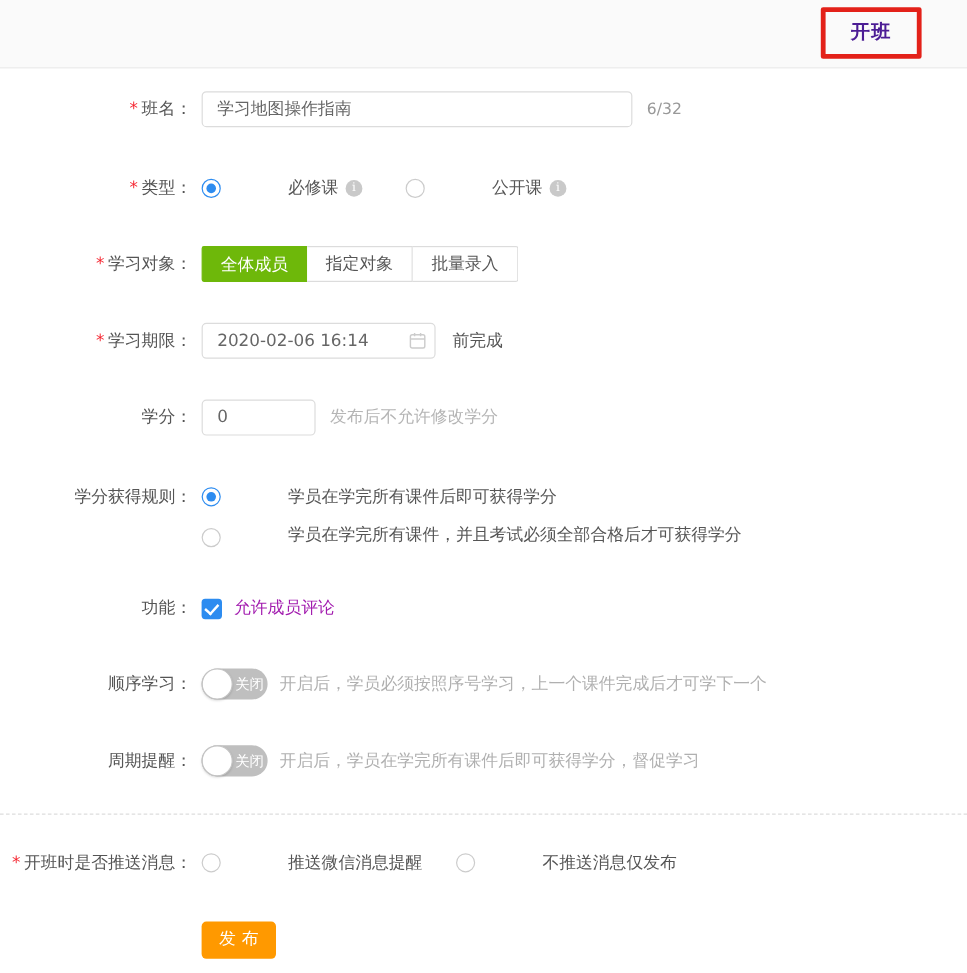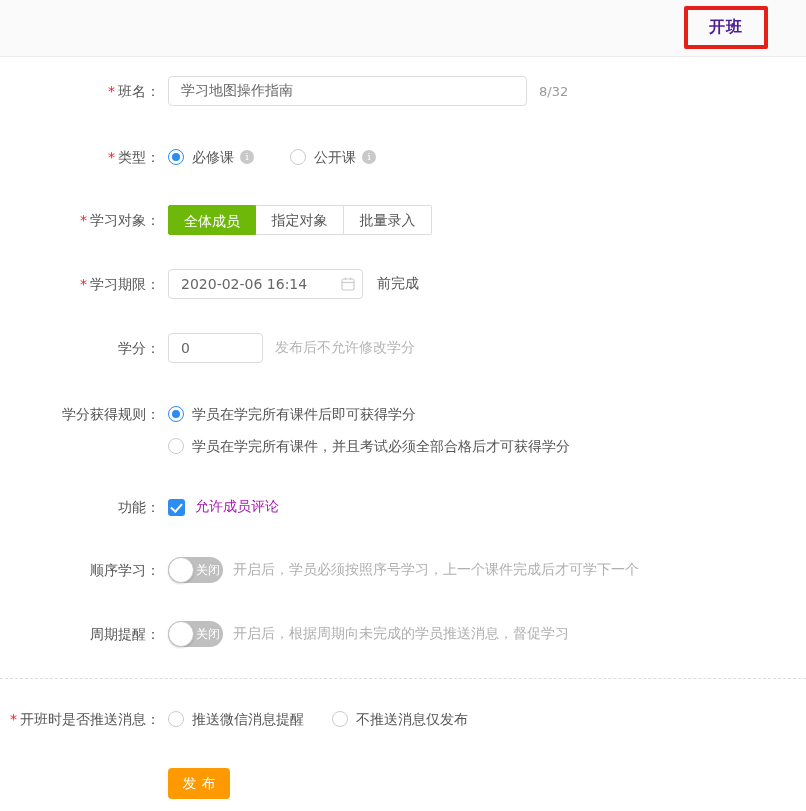--- a/index.html
+++ b/index.html
@@ -27,21 +27,21 @@
   .text-input { height:30px; border:1px solid #dcdcdc; border-radius:4px; background:#fff;
     font-size:14px; color:#666; padding:0 12px; display:flex; align-items:center; }
   .name-input { width:359px; }
   .date-input { width:195px; justify-content:space-between; padding-right:6px; }
   .credit-input { width:95px; }
   .counter { font-size:13px; color:#999; margin-left:12px; }
   .suffix-text { font-size:14px; color:#555; margin-left:14px; }
   .hint { font-size:14px; color:#b5b5b5; margin-left:12px; }
 
   
-  .radio-option { display:flex; align-items:center; cursor:pointer; }
+  .radio-option { display:flex; align-items:center; cursor:pointer;gap:48px; }
   .radio { width:16px; height:16px; border-radius:50%; border:1px solid #ccc; background:#fff; position:relative; flex:0 0 16px; }
   .radio.checked { border-color:#2d8cf0; }
   .radio.checked::after { content:''; position:absolute; left:3px; top:3px; width:8px; height:8px; border-radius:50%; background:#2d8cf0; }
   .radio-label { font-size:14px; color:#555; margin-left:8px; line-height:20px; }
 
   
   .info-icon { width:14px; height:14px; border-radius:50%; background:#c9c9c9; color:#fff;
     font-size:10px; font-family:"DejaVu Serif","Liberation Serif",serif; line-height:14px;
     text-align:center; margin-left:6px; display:inline-block; }
 
@@ -54,21 +54,21 @@
     background:#fff; border:1px solid #dcdcdc; border-left-width:0; cursor:pointer; }
   .seg-btn:first-child { border-left-width:1px; border-radius:2px 0 0 2px; }
   .seg-btn:last-child { border-radius:0 2px 2px 0; }
   .seg-btn.selected { background:#6eb80a; border-color:#6eb80a; color:#fff; line-height:30px; border-left-width:1px; }
 
   
   .cal-icon { width:16px; height:16px; flex:0 0 16px; }
 
   
   .radio-stack { display:flex; flex-direction:column; }
-  .radio-stack .radio-option + .radio-option { margin-top:12px; }
+  .radio-stack .radio-option + .radio-option { margin-top:12px;align-items:flex-end; }
 
   
   .checkbox { width:17px; height:17px; border-radius:3px; background:#2d8cf0; position:relative; flex:0 0 17px; cursor:pointer; }
   .checkbox::after { content:''; position:absolute; left:5px; top:2px; width:5px; height:9px;
     border:solid #fff; border-width:0 2px 2px 0; transform:rotate(42deg); }
   .checkbox-label { font-size:14px; color:#a21caf; margin-left:10px; }
 
   
   .toggle { width:55px; height:26px; border-radius:13px; background:#bfbfbf; position:relative; flex:0 0 55px; cursor:pointer; }
   .toggle-knob { position:absolute; left:0; top:0; width:26px; height:26px; border-radius:50%;
@@ -97,21 +97,21 @@
 
   <div class="form">
 
     
     <div class="row mb-41">
       <div class="label"><span class="req">*</span><span>班名：</span></div>
       <div class="control">
         <div class="text-input name-input">
             <span>学习地图操作指南</span>
           </div>
-        <span class="counter">8/32</span>
+        <span class="counter">6/32</span>
       </div>
     </div>
 
     
     <div class="row mb-38">
       <div class="label"><span class="req">*</span><span>类型：</span></div>
       <div class="control">
         <span class="radio-option">
           <span class="radio checked"></span>
           <span class="radio-label">必修课</span>
@@ -205,21 +205,21 @@
     </div>
 
     
     <div class="row" style="margin-bottom:31px;">
       <div class="label">周期提醒：</div>
       <div class="control">
         <span class="toggle">
           <span class="toggle-knob"></span>
           <span class="toggle-text">关闭</span>
         </span>
-        <span class="toggle-hint">开启后，根据周期向未完成的学员推送消息，督促学习</span>
+        <span class="toggle-hint">开启后，学员在学完所有课件后即可获得学分，督促学习</span>
       </div>
     </div>
 
     <div class="divider"></div>
 
     
     <div class="row mb-39">
       <div class="label"><span class="req">*</span><span>开班时是否推送消息：</span></div>
       <div class="control">
         <span class="radio-option">

